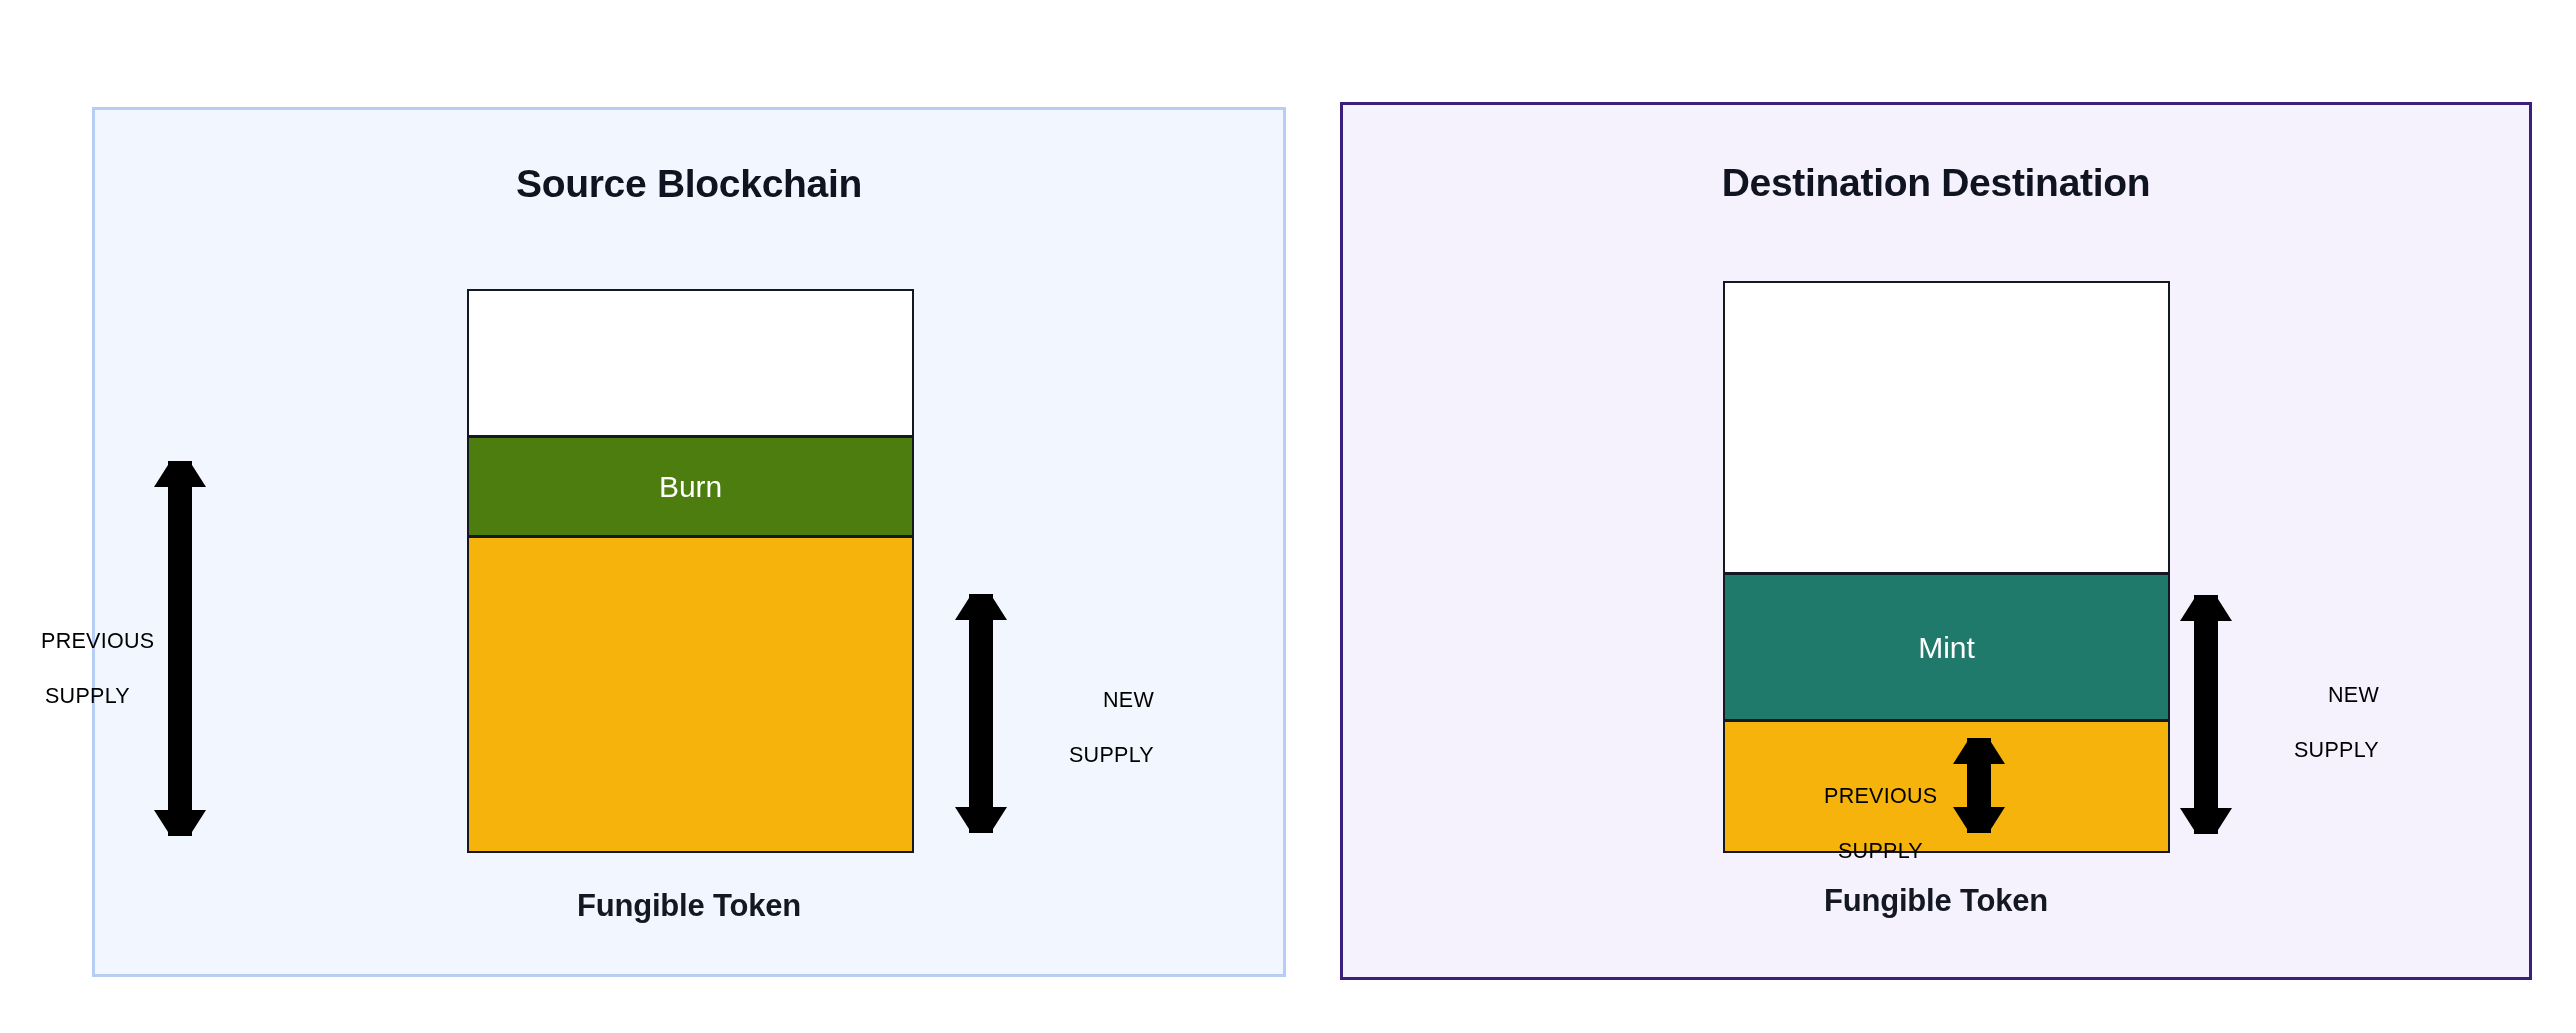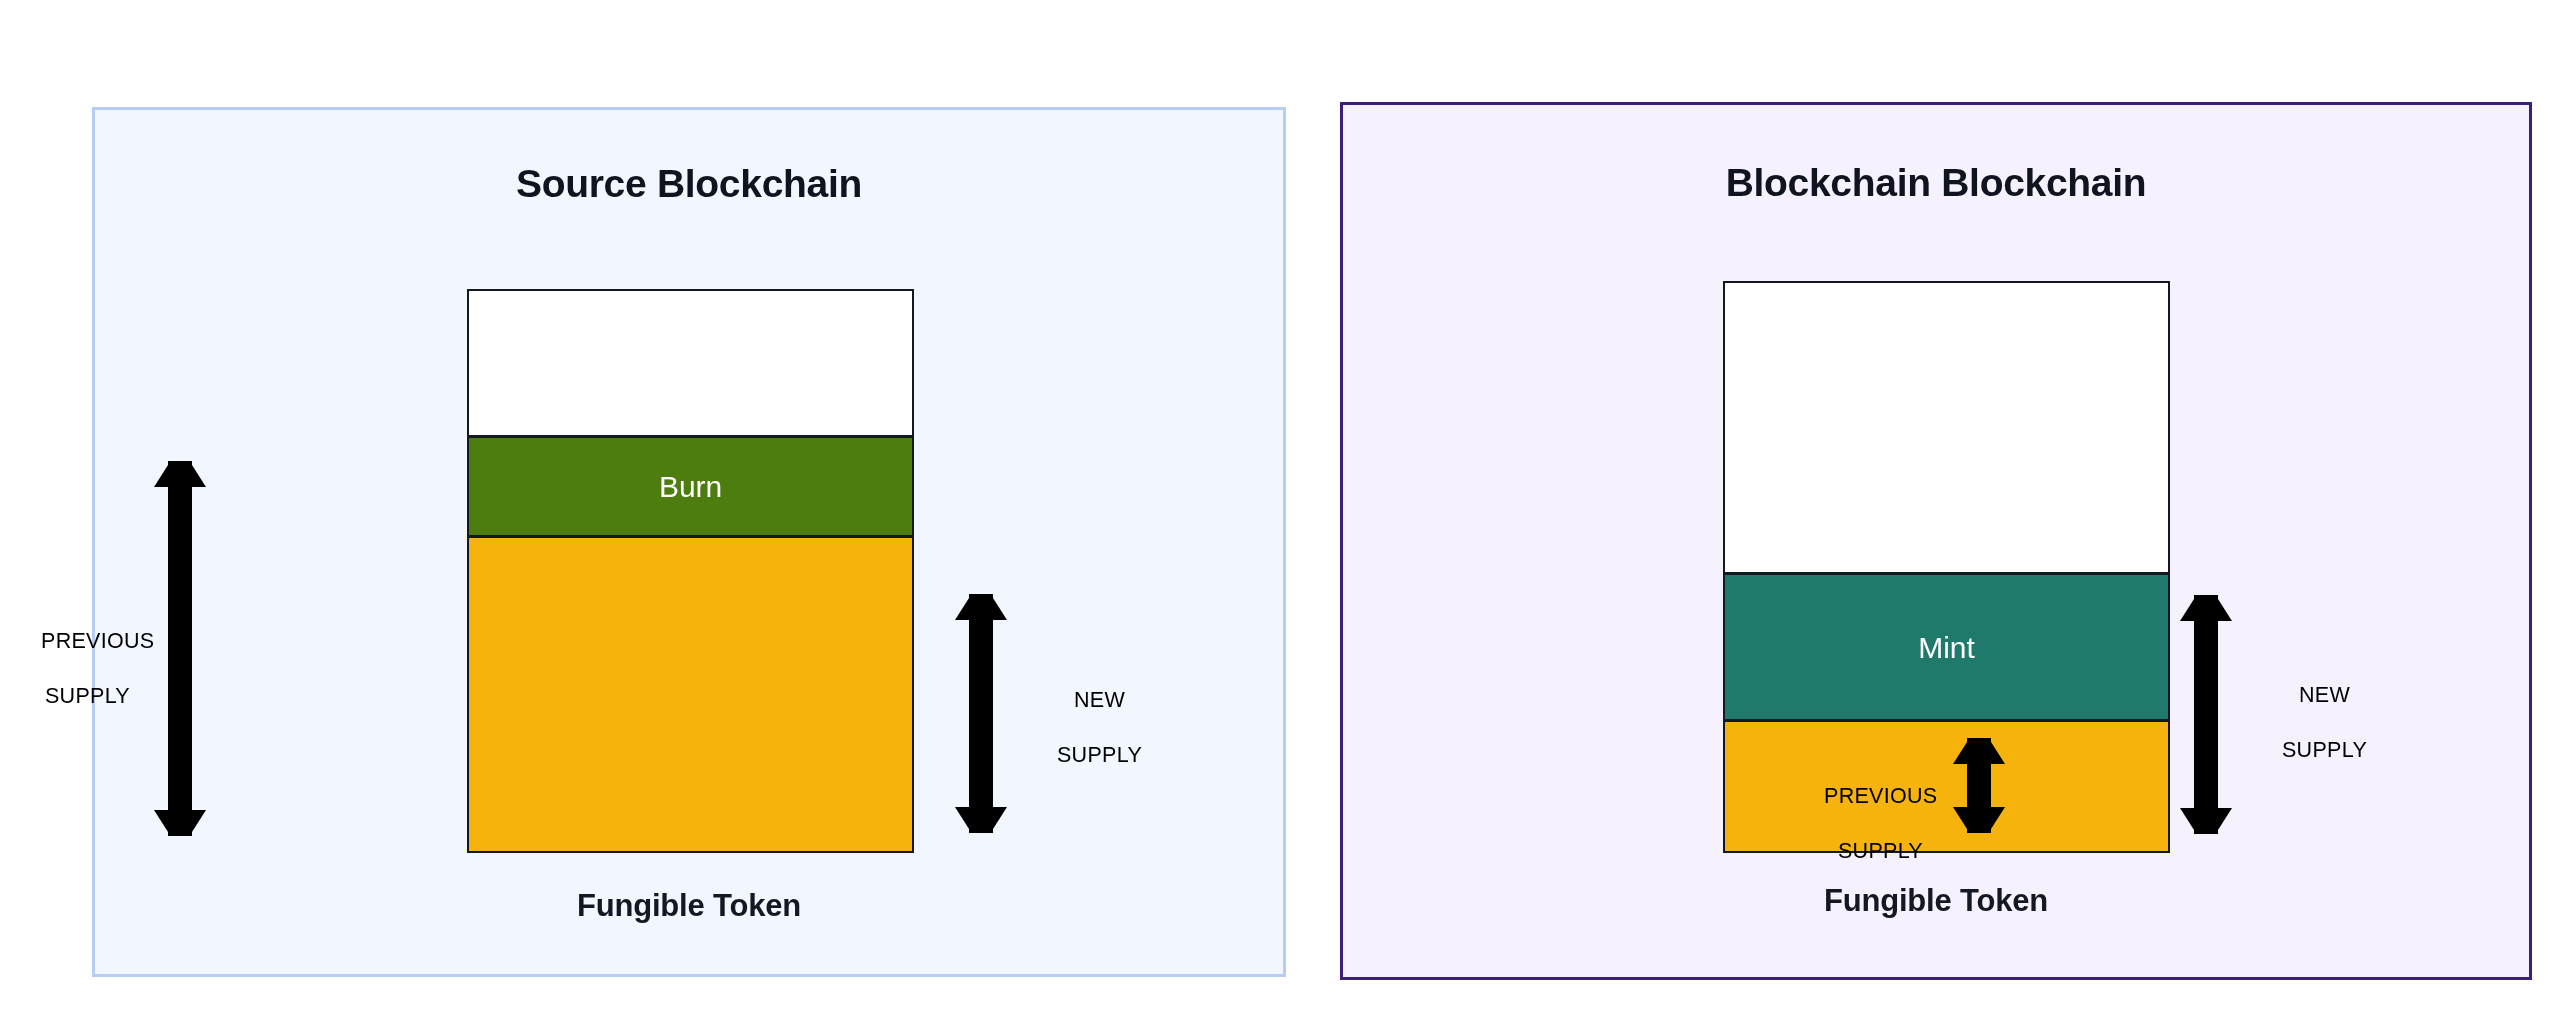--- a/index.html
+++ b/index.html
@@ -52,21 +52,21 @@
   .arrow .head.up   { top:0;    border-bottom:22px solid #000000; }
   .arrow .head.down { bottom:0; border-top:22px solid #000000; }
 
   .axis-label {
     position:absolute; text-align:center;
     font-size:21.5px; font-weight:400; color:#000000;
     line-height:1.42; letter-spacing:0.3px;
     white-space:nowrap;
   }
   .axis-label.right-al { text-align:right; }
-  .axis-label.left-al  { text-align:center; }
+  .axis-label.left-al  { text-align:right; }
 </style>
 </head>
 <body>
 
 <div id="stage">
 
   <div class="panel" style="left:68px; top:83px; width:1194px; height:870px;
               background:#f2f6fe; border:3.3px solid #b8cdf5;">
 
     <div class="panel-title" style="top:40px;">Source Blockchain</div>
@@ -100,21 +100,21 @@
       <div>NEW</div>
       <div>SUPPLY</div>
     </div>
 
     <div class="panel-footer" style="top:766px;">Fungible Token</div>
   </div>
 
   <div class="panel" style="left:1316px; top:78px; width:1192px; height:878px;
               background:#f5f2fe; border:3.3px solid #3b1f7a;">
 
-    <div class="panel-title" style="top:44px;">Blockchain Blockchain</div>
+    <div class="panel-title" style="top:44px;">Destination Destination</div>
 
     <div class="bar" style="left:372px; top:176px; width:447px; height:572px;margin-left:8px;">
       <div class="seg" style="top:0; height:289px; background:#ffffff;"></div>
       <div class="seg-divider" style="top:289px;"></div>
       <div class="seg" style="top:292px; height:145px; background:#1f7a6b;">
         <span class="seg-label">Mint</span>
       </div>
       <div class="seg-divider" style="top:436px;"></div>
       <div class="seg" style="top:439px; bottom:0; background:#f5b30c;"></div>
     </div>

